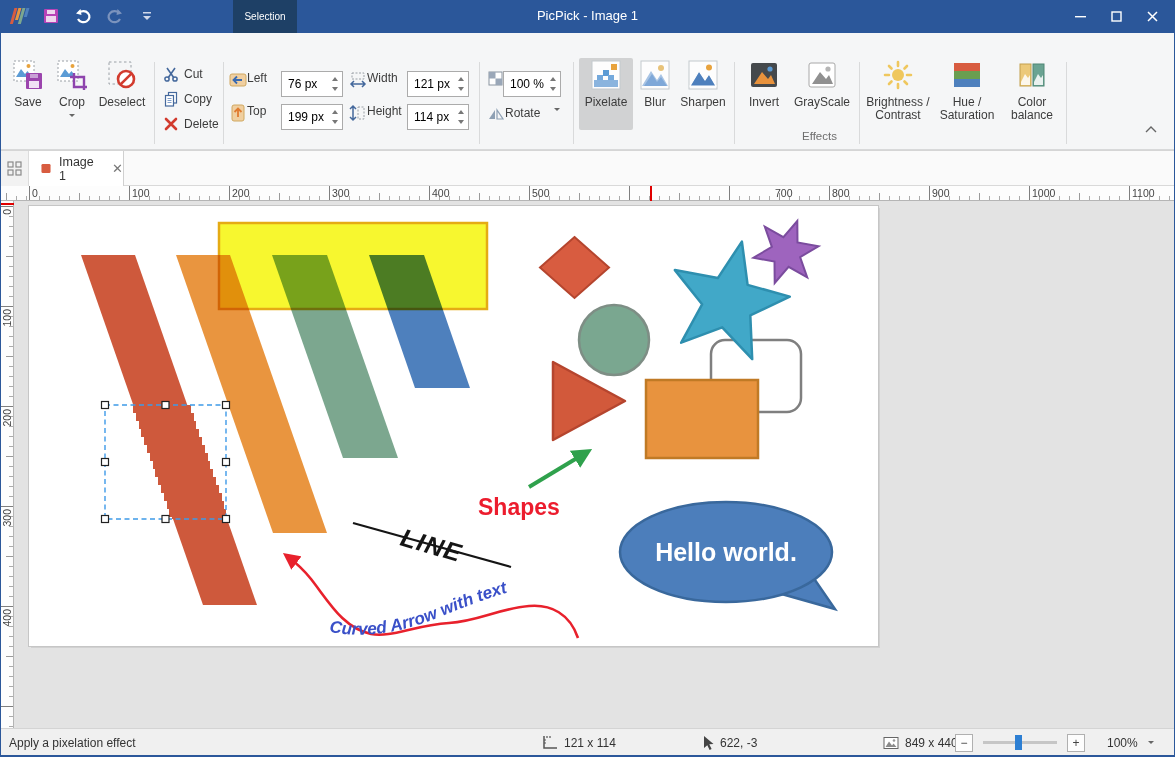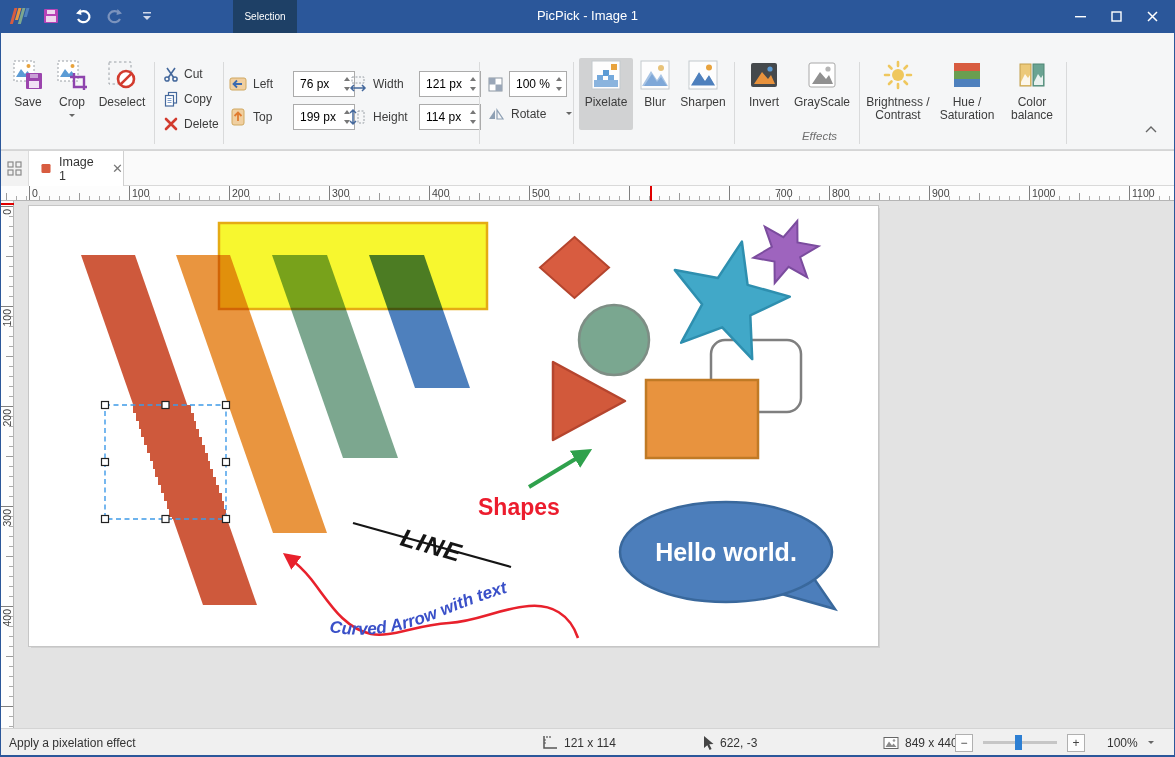--- a/index.html
+++ b/index.html
@@ -25,21 +25,21 @@
   
   .ribbon { position:absolute; left:0; top:56px; width:100%; height:94px; background:#f5f6f7;
             border-bottom:1px solid #d8d9da; font-size:12px; color:#3c3c3c; }
   .rdiv { position:absolute; top:6px; height:82px; width:1px; background:#d9dadb; }
   .bigbtn { position:absolute; top:2px; text-align:center; }
   .bigbtn .ic { height:34px; display:flex; align-items:center; justify-content:center; }
   .bigbtn .lbl { margin-top:4px; line-height:13px; }
   .bigbtn.sel { background:#d1d2d3; border-radius:2px; }
   .caret { display:inline-block; width:0; height:0; border:3.5px solid transparent; border-top-color:#666; margin-top:2px; }
   .smallbtn { position:absolute; display:flex; align-items:center; gap:5px; height:20px; }
-  .fieldrow { position:absolute; display:flex; align-items:center; gap:6px; }
+  .fieldrow { position:absolute; display:flex; align-items:flex-start; }
   .spinbox { width:62px; height:26px; background:#fff; border:1px solid #ababab; position:relative; }
   .spinbox input { width:44px; height:100%; border:0; font-size:12px; padding-left:6px; font-family:"Liberation Sans",sans-serif; background:transparent; }
   .spin { position:absolute; right:2px; width:11px; height:11px; display:flex; align-items:center; justify-content:center; }
   .spin.up { top:1px; } .spin.dn { bottom:1px; }
   .tri-up { width:0;height:0;border:3px solid transparent;border-bottom:4px solid #777; margin-bottom:2px;}
   .tri-dn { width:0;height:0;border:3px solid transparent;border-top:4px solid #777; margin-top:2px;}
   .grouplabel { position:absolute; top:74px; font-size:11.5px; color:#6e6e6e; text-align:center; }
   
   .tabbar { position:absolute; left:0; top:150px; width:100%; height:36px; background:#fafafa;
             border-top:1px solid #d5d5d5; border-bottom:1px solid #d9d9d9; }
@@ -398,21 +398,21 @@
           <path d="M4,22 L8,14 L11,18 L13,15 L13,25 L4,25 Z" fill="#fff" opacity="0.85"></path>
           <rect x="16" y="4" width="11" height="22" fill="#6aa392" stroke="#4f8674"></rect>
           <path d="M17,22 L21,14 L24,18 L26,15 L26,25 L17,25 Z" fill="#fff" opacity="0.85"></path>
         </svg>
       </div>
       <div class="lbl">Color balance</div>
     </div>
 
     <div class="rdiv" style="left:1065px;"></div>
 
-    <div class="grouplabel" style="left:572px;width:493px;font-style:italic;">Effects</div>
+    <div class="grouplabel" style="left:572px;width:493px;">Effects</div>
 
     <svg style="position:absolute;left:1144px;top:70px;" width="12" height="7" viewBox="0 0 12 7">
       <path d="M1,6 L6,1 L11,6" stroke="#666" stroke-width="1.4" fill="none"></path>
     </svg>
   </div>
 
   <div class="tabbar">
     <div class="gridcell">
       <svg width="15" height="15" viewBox="0 0 15 15">
         <g fill="none" stroke="#8a8a8a" stroke-width="1.2">

